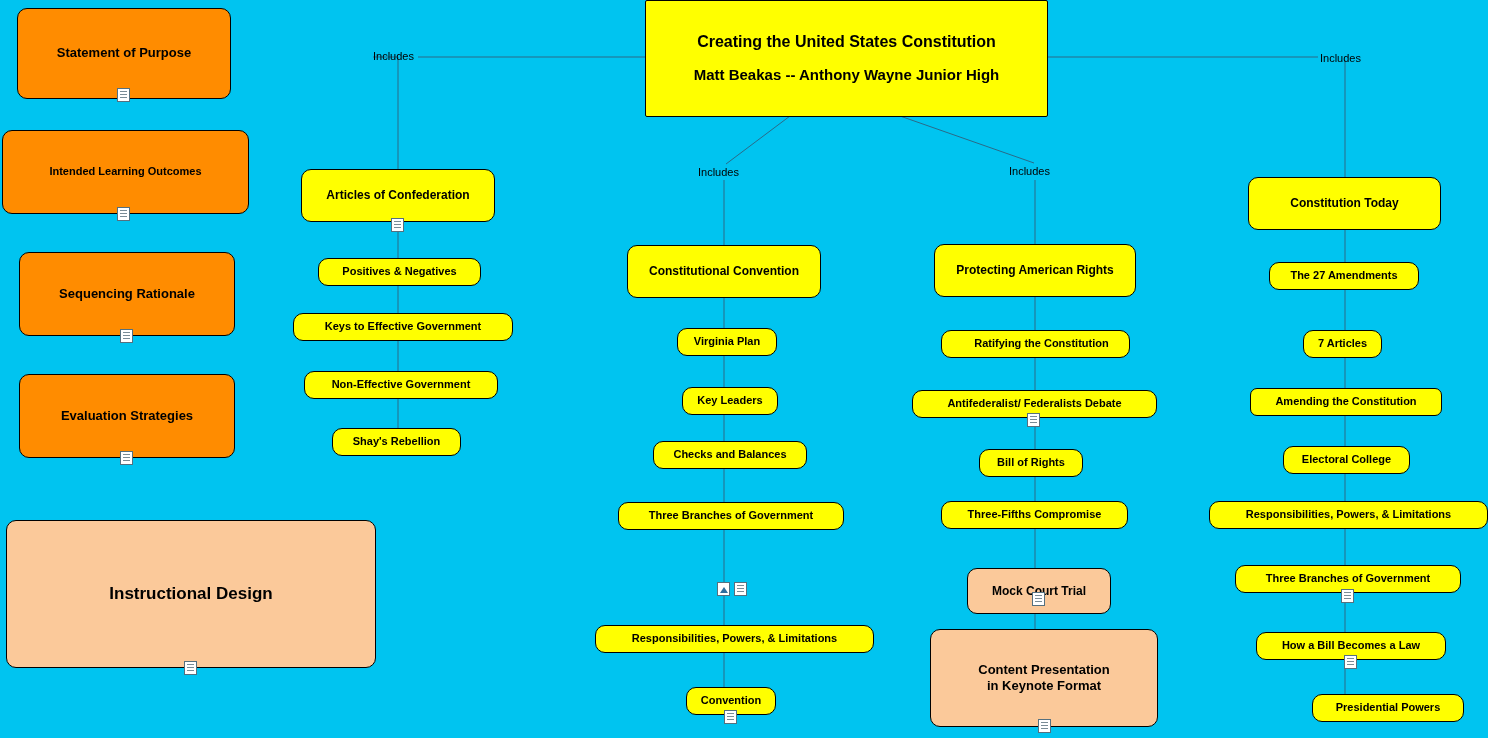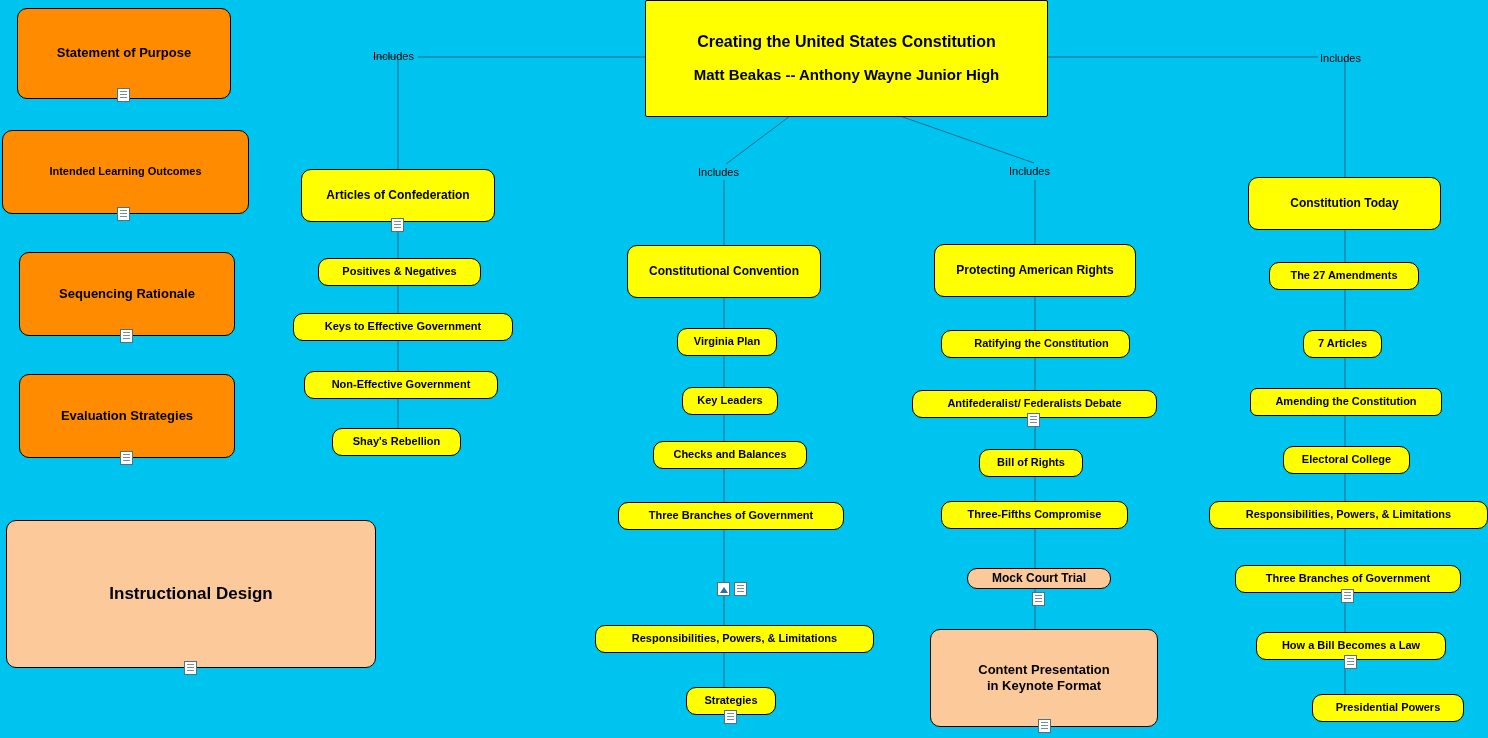--- a/index.html
+++ b/index.html
@@ -152,29 +152,29 @@
     <div class="node yellow" style="left: 304px; top: 371px; width: 194px; height: 28px; font-size: 11px; white-space: pre-line;">Non-Effective Government</div>
     <div class="node yellow" style="left: 332px; top: 428px; width: 129px; height: 28px; font-size: 11px; white-space: pre-line;">Shay's Rebellion</div>
     <div class="node yellow" style="left: 627px; top: 245px; width: 194px; height: 53px; font-size: 12px; white-space: pre-line;">Constitutional Convention</div>
     <div class="node yellow" style="left: 677px; top: 328px; width: 100px; height: 28px; font-size: 11px; white-space: pre-line;">Virginia Plan</div>
     <div class="node yellow" style="left: 682px; top: 387px; width: 96px; height: 28px; font-size: 11px; white-space: pre-line;">Key Leaders</div>
     <div class="node yellow" style="left: 653px; top: 441px; width: 154px; height: 28px; font-size: 11px; white-space: pre-line;">Checks and Balances</div>
     <div class="node yellow" style="left: 618px; top: 502px; width: 226px; height: 28px; font-size: 11px; white-space: pre-line;">Three Branches of Government</div>
     <div class="note" style="left: 734px; top: 582px;"></div>
     <div class="note-img" style="left: 717px; top: 582px;"></div>
     <div class="node yellow" style="left: 595px; top: 625px; width: 279px; height: 28px; font-size: 11px; white-space: pre-line;">Responsibilities, Powers, &amp; Limitations</div>
-    <div class="node yellow" style="left: 686px; top: 687px; width: 90px; height: 28px; font-size: 11px; white-space: pre-line;">Strategies</div>
+    <div class="node yellow" style="left: 686px; top: 687px; width: 90px; height: 28px; font-size: 11px; white-space: pre-line;">Convention</div>
     <div class="note" style="left: 724px; top: 710px;"></div>
     <div class="node yellow" style="left: 934px; top: 244px; width: 202px; height: 53px; font-size: 12px; white-space: pre-line;">Protecting American Rights</div>
     <div class="node yellow" style="left: 941px; top: 330px; width: 189px; height: 28px; font-size: 11px; white-space: pre-line; padding-left: 20px;">Ratifying the Constitution</div>
     <div class="node yellow" style="left: 912px; top: 390px; width: 245px; height: 28px; font-size: 11px; white-space: pre-line;">Antifederalist/ Federalists Debate</div>
     <div class="note" style="left: 1027px; top: 413px;"></div>
     <div class="node yellow" style="left: 979px; top: 449px; width: 104px; height: 28px; font-size: 11px; white-space: pre-line;">Bill of Rights</div>
     <div class="node yellow" style="left: 941px; top: 501px; width: 187px; height: 28px; font-size: 11px; white-space: pre-line;">Three-Fifths Compromise</div>
-    <div class="node peach" style="left: 967px; top: 568px; width: 144px; height: 21px; font-size: 12px; white-space: pre-line;">Mock Court Trial</div>
+    <div class="node peach" style="left: 967px; top: 568px; width: 144px; height: 46px; font-size: 12px; white-space: pre-line;">Mock Court Trial</div>
     <div class="note" style="left: 1032px; top: 592px;"></div>
     <div class="node peach" style="left: 930px; top: 629px; width: 228px; height: 98px; font-size: 13px; white-space: pre-line;">Content Presentation
 in Keynote Format</div>
     <div class="note" style="left: 1038px; top: 719px;"></div>
     <div class="node yellow" style="left: 1248px; top: 177px; width: 193px; height: 53px; font-size: 12px; white-space: pre-line;">Constitution Today</div>
     <div class="node yellow" style="left: 1269px; top: 262px; width: 150px; height: 28px; font-size: 11px; white-space: pre-line;">The 27 Amendments</div>
     <div class="node yellow" style="left: 1303px; top: 330px; width: 79px; height: 28px; font-size: 11px; white-space: pre-line;">7 Articles</div>
     <div class="node yellow" style="left: 1250px; top: 388px; width: 192px; height: 28px; font-size: 11px; white-space: pre-line; border-radius: 7px;">Amending the Constitution</div>
     <div class="node yellow" style="left: 1283px; top: 446px; width: 127px; height: 28px; font-size: 11px; white-space: pre-line;">Electoral College</div>
     <div class="node yellow" style="left: 1209px; top: 501px; width: 279px; height: 28px; font-size: 11px; white-space: pre-line;">Responsibilities, Powers, &amp; Limitations</div>

